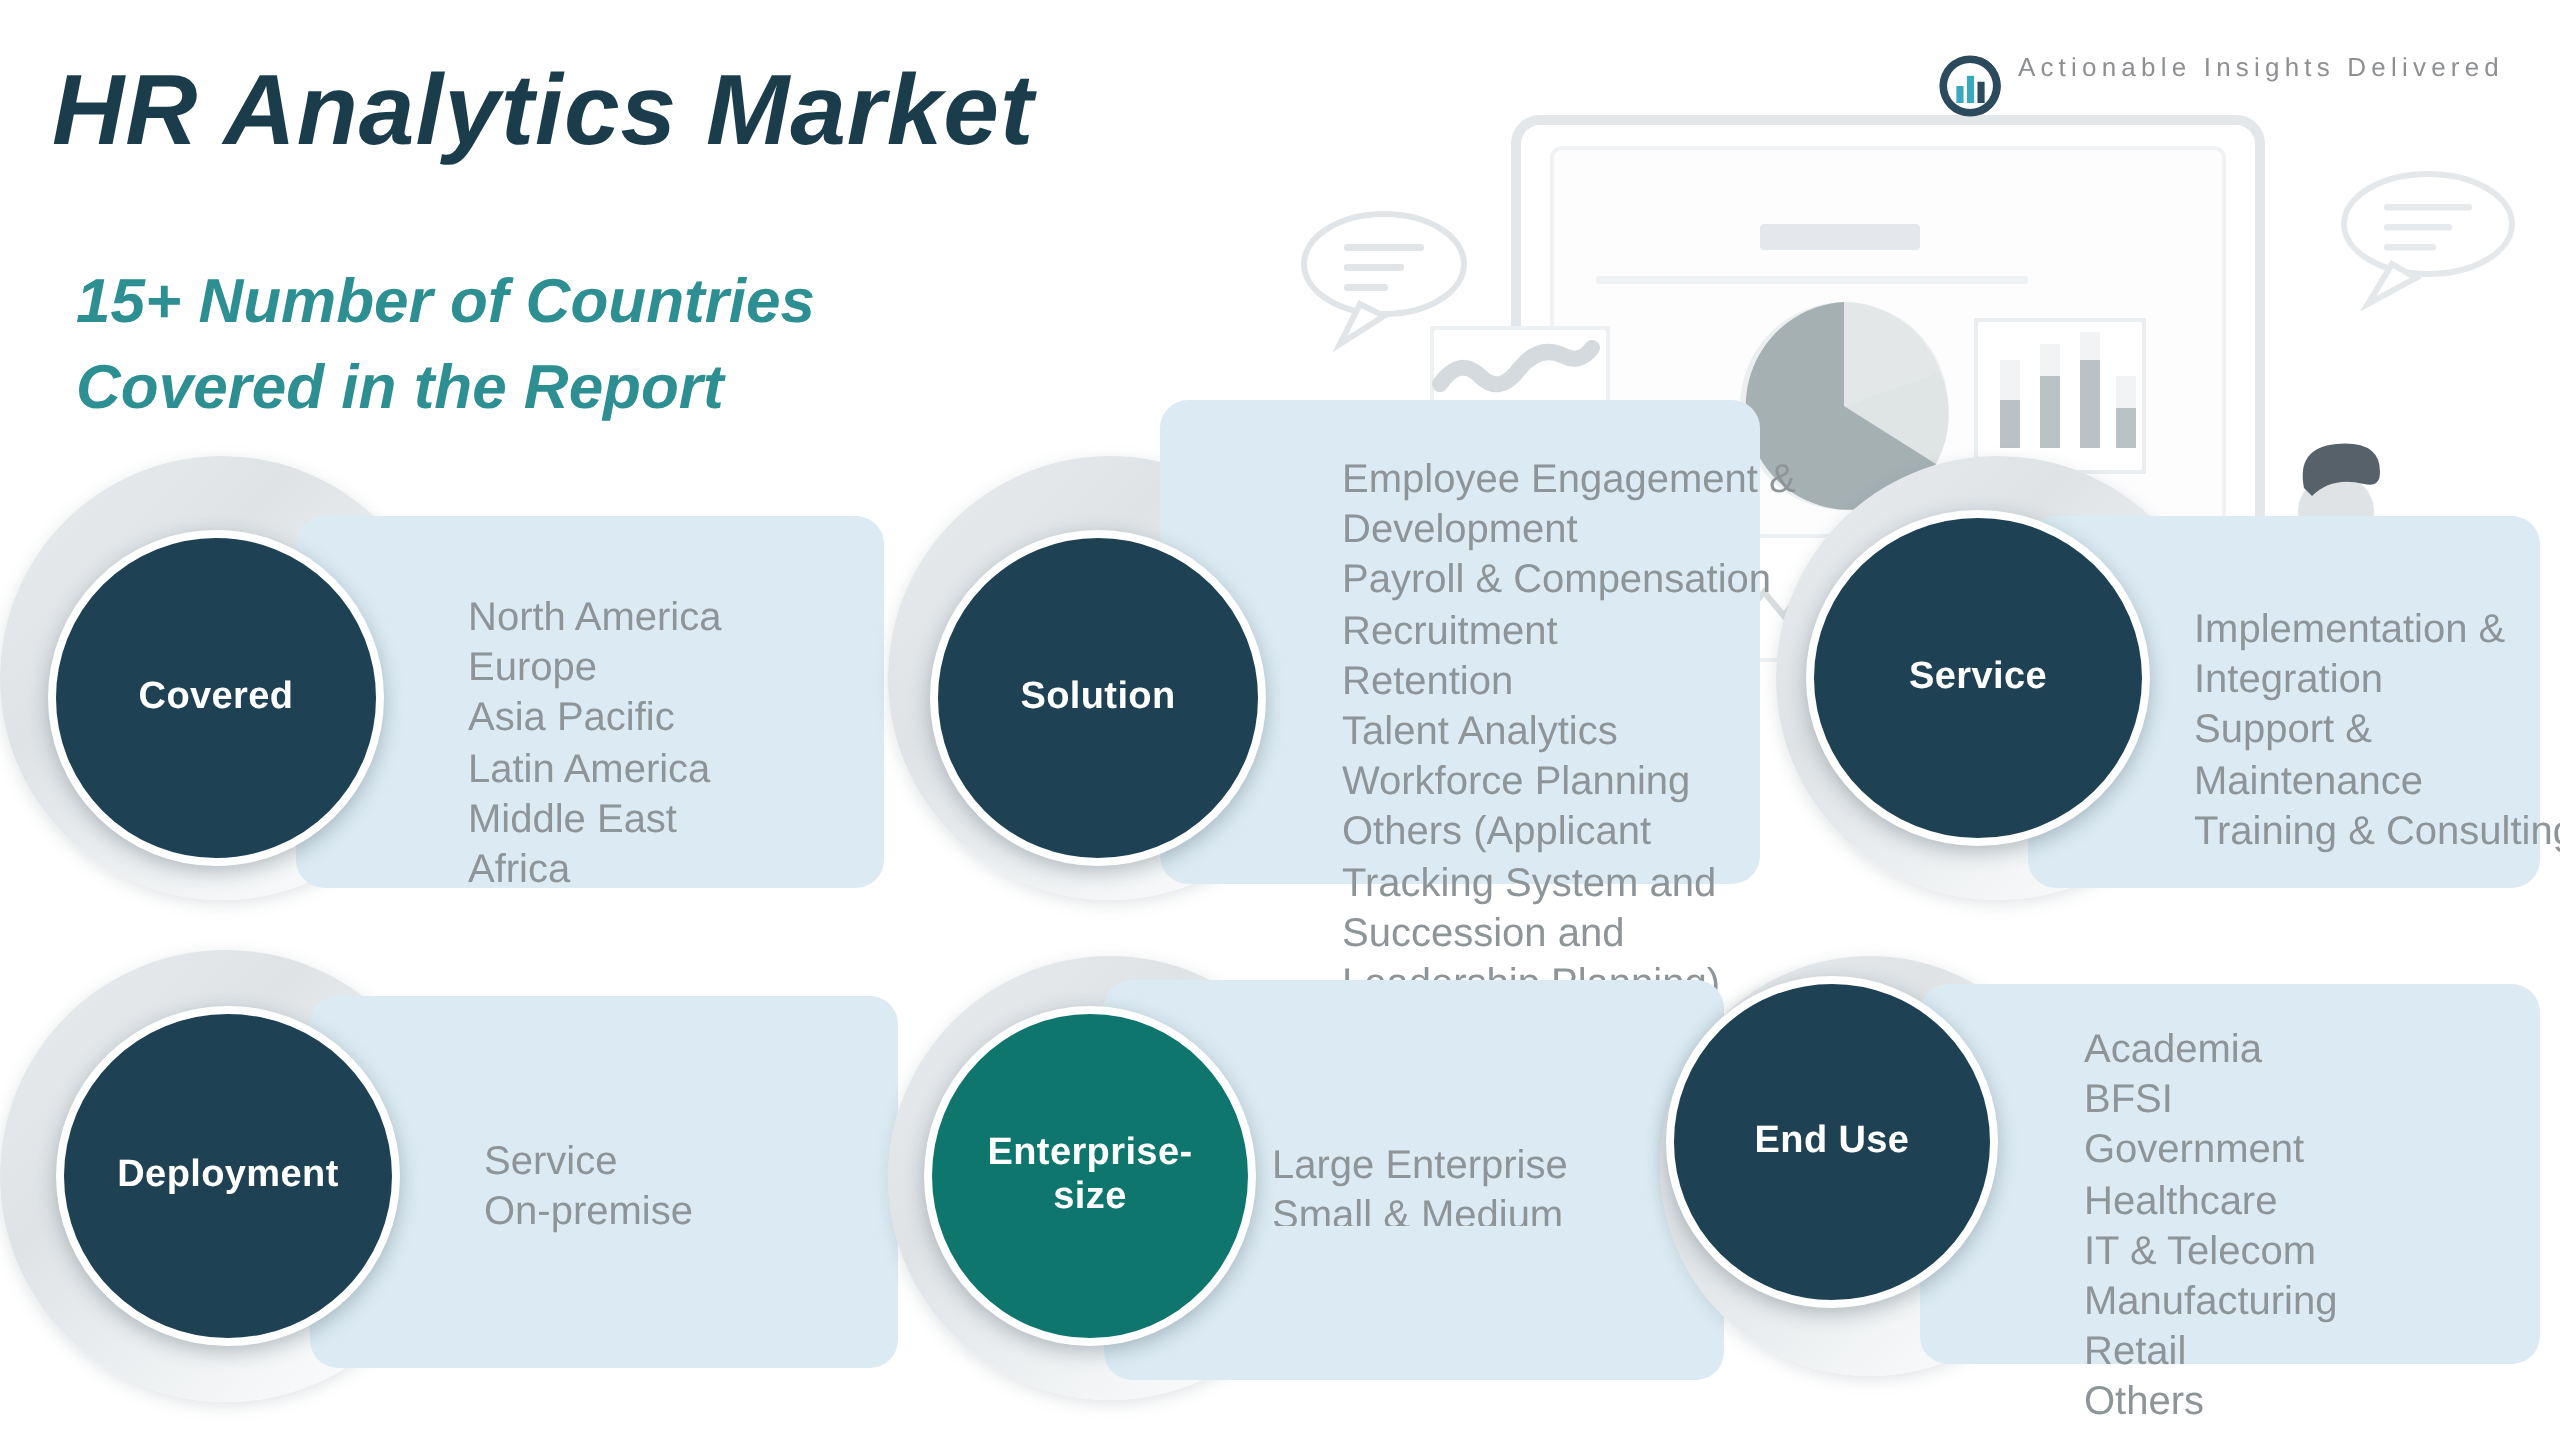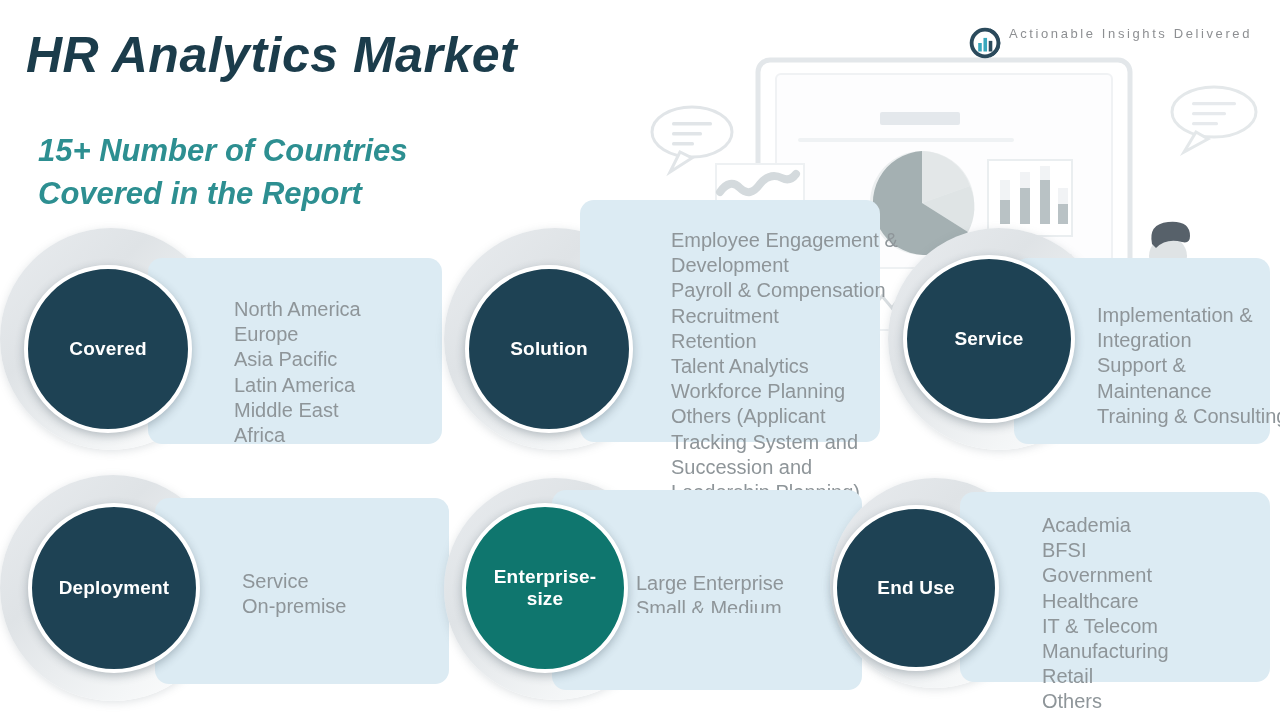--- a/index.html
+++ b/index.html
@@ -291,21 +291,21 @@
     <span class="seg-label">Enterprise-
 size</span>
   </div>
   <div class="seg-panel-text" style="left: 636px; top: 571px; width: 230px; overflow: hidden; height: 42px; color: rgb(142, 149, 153);">Large Enterprise
 Small &amp; Medium Enterprise</div>
 </div>
 
 <div class="segment">
   <div class="seg-ring" style="left:830px; top:478px; width:210px; height:210px;"></div>
   <div class="seg-panel" style="left: 960px; top: 492px; width: 310px; height: 190px; background: rgb(220, 235, 243);"></div>
-  <div class="seg-circle" style="left: 833px; top: 505px; width: 166px; height: 166px; background: rgb(30, 66, 84);">
+  <div class="seg-circle" style="left: 833px; top: 488px; width: 166px; height: 166px; background: rgb(30, 66, 84);">
     <span class="seg-label">End Use</span>
   </div>
   <div class="seg-panel-text" style="left: 1042px; top: 513px; width: 220px; color: rgb(142, 149, 153);">Academia
 BFSI
 Government
 Healthcare
 IT &amp; Telecom
 Manufacturing
 Retail
 Others</div>

